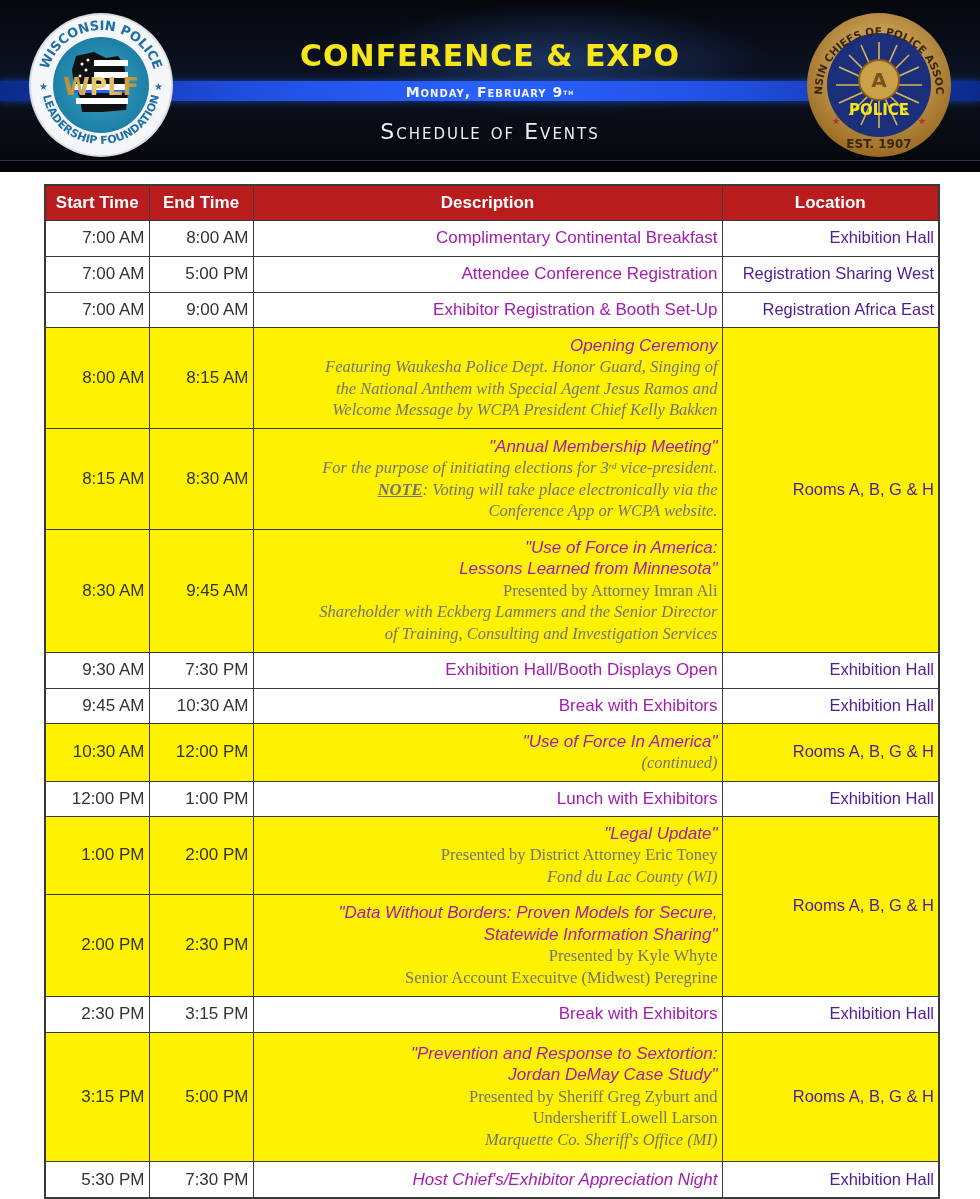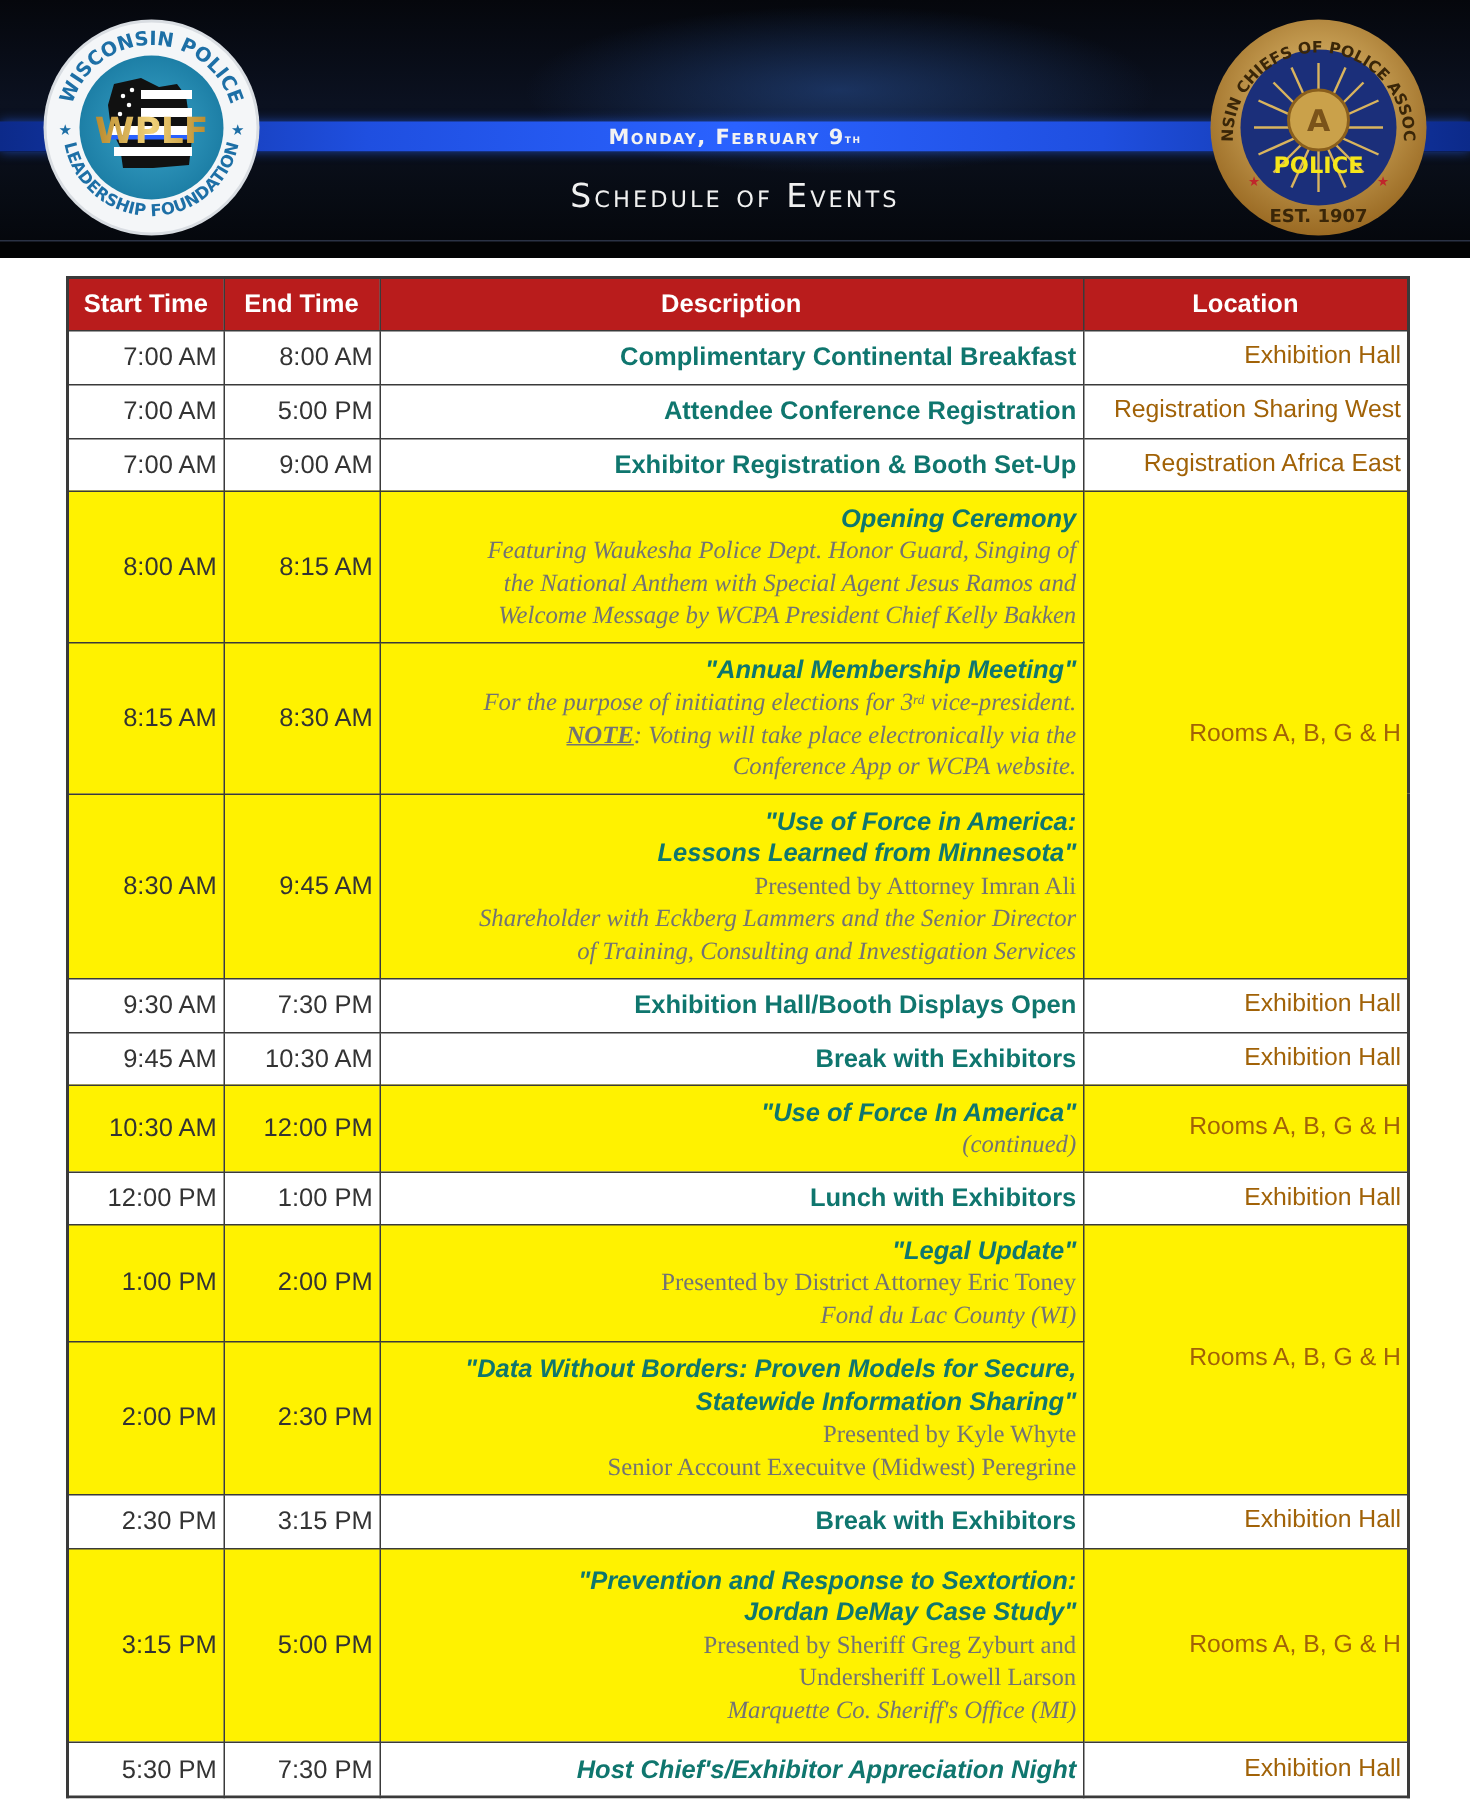--- a/index.html
+++ b/index.html
@@ -59,22 +59,22 @@
   .schedule th {
     background: #b91c1c; color: #ffffff; font-weight: bold; font-size: 17px;
     height: 35px; border: 1px solid #3a3a3a; text-align: center; vertical-align: middle;
   }
   .schedule td {
     border: 1.5px solid #3a3a3a; text-align: right; vertical-align: middle;
     font-size: 17px; color: #2b2b2b; line-height: 21.5px; padding: 0 4px;
   }
   .schedule tr.hl td { background: #fff200; }
   .schedule td.time { font-size: 17px; color: #333; }
-  .schedule td.loc { font-size: 16.5px; color: #a16207; }
-  .desc-title { font-weight: bold; color: #0f766e; font-size: 17px; }
+  .schedule td.loc { font-size: 16.5px; color: #4c1d95; }
+  .desc-title { font-weight: normal; color: #a21caf; font-size: 17px; }
   .desc-title.it { font-style: italic; }
   .desc-line { font-size: 16.5px; color: #737373; font-family: Liberation Serif, serif; }
   .desc-line.it { font-style: italic; }
   .note-label { font-weight: bold; text-decoration: underline; }
   sup.ord { font-size: 9px; vertical-align: top; position: relative; top: -1px; }
 </style>
 </head>
 <body>
 
 <div class="banner">
@@ -146,20 +146,21 @@
     <text x="73" y="75" text-anchor="middle" font-family="DejaVu Sans, sans-serif" font-weight="bold" font-size="20" fill="#7a531a">A</text>
     <text x="73" y="103" text-anchor="middle" font-family="DejaVu Sans, sans-serif" font-weight="bold" font-size="15" fill="#f6e61a">POLICE</text>
     <text font-family="DejaVu Sans, sans-serif" font-weight="bold" font-size="10.5" fill="#3a2608">
       <textPath href="#ringR" startOffset="50%" text-anchor="middle">WISCONSIN CHIEFS OF POLICE ASSOCIATION</textPath>
     </text>
     <text x="73" y="136" text-anchor="middle" font-family="DejaVu Sans, sans-serif" font-weight="bold" font-size="12" fill="#3a2608">EST. 1907</text>
     <text x="26" y="112" font-size="9" fill="#c0262b">★</text>
     <text x="112" y="112" font-size="9" fill="#c0262b">★</text>
   </svg>
 
+  <div class="title l2">CONFERENCE &amp; EXPO</div>
   <div class="date"><span>Monday, February 9</span><sup>th</sup></div>
   <div class="subtitle">Schedule of Events</div>
 </div>
 
 <table class="schedule">
   <colgroup>
       <col class="c1">
       <col class="c2">
       <col class="c3">
       <col class="c4">

